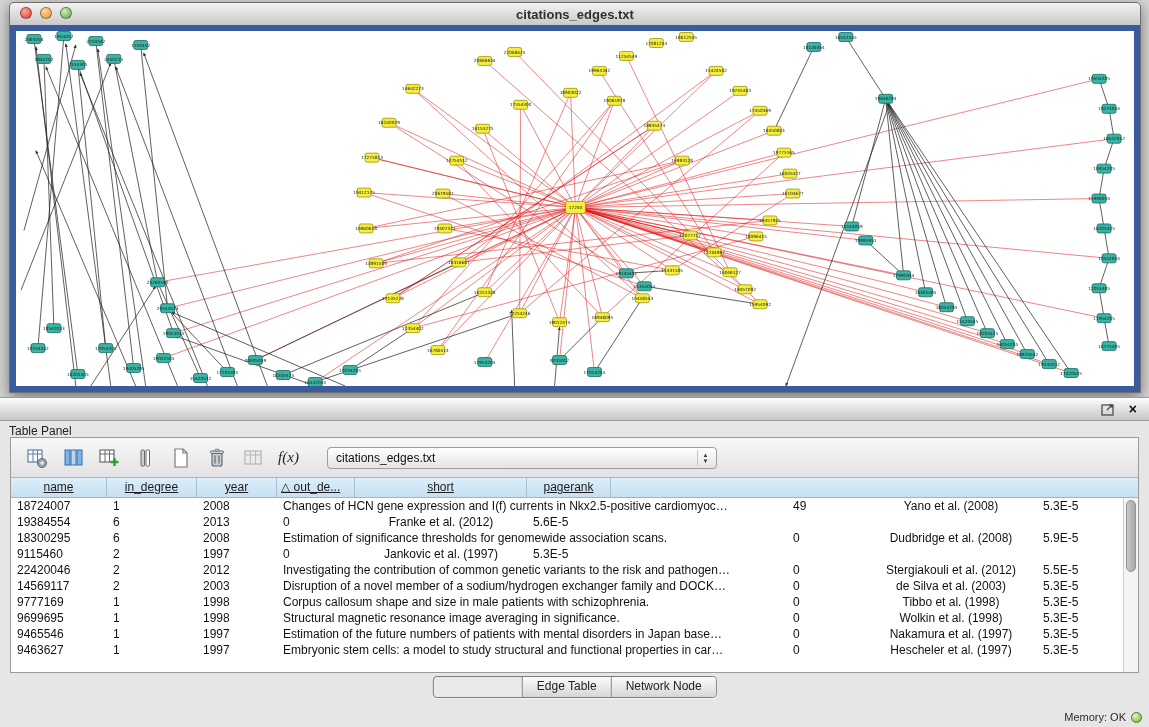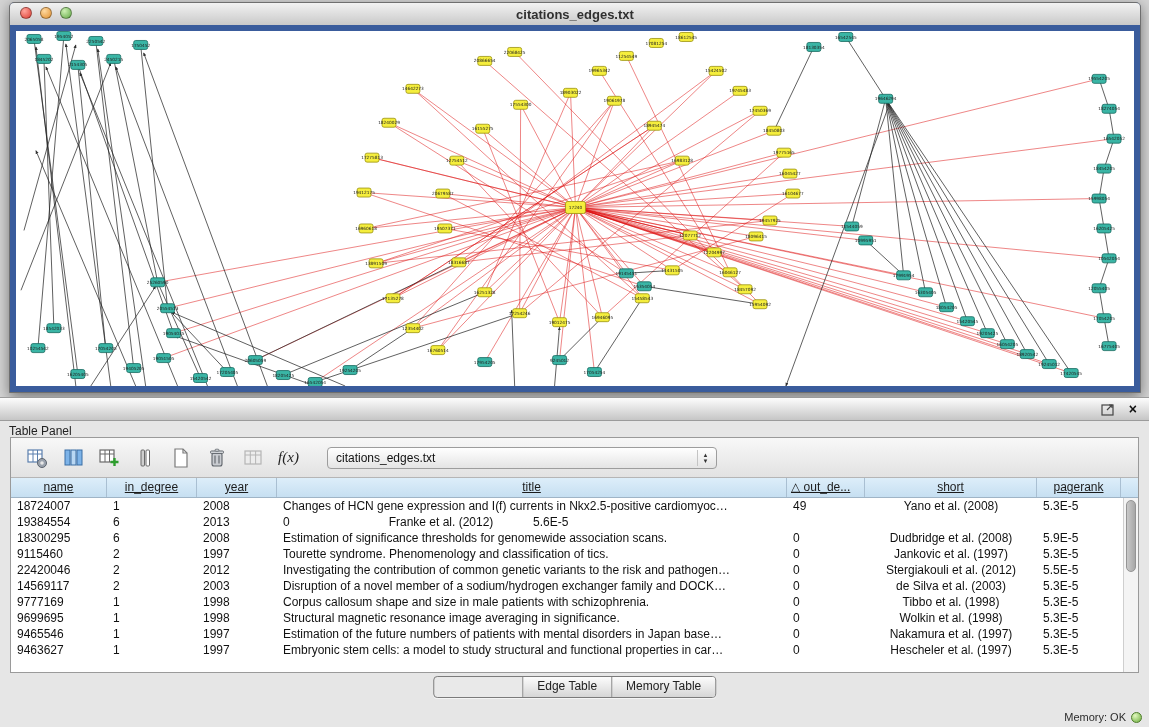--- a/index.html
+++ b/index.html
@@ -751,21 +751,20 @@
         <span>▲</span>
         <span>▼</span>
       </div>
     </div>
   </div>
 
   <div class="thead">
       <div class="hcell c0">name</div>
       <div class="hcell c1">in_degree</div>
       <div class="hcell c2">year</div>
-      <div class="hcell c3">title</div>
       <div class="hcell c4">△ out_de...</div>
       <div class="hcell c5">short</div>
       <div class="hcell c6">pagerank</div>
     </div>
   <div class="tbody">
       <div class="trow">
         <div class="cell c0">18724007</div>
         <div class="cell c1">1</div>
         <div class="cell c2">2008</div>
         <div class="cell c3">Changes of HCN gene expression and I(f) currents in Nkx2.5-positive cardiomyoc…</div>
@@ -787,21 +786,20 @@
         <div class="cell c2">2008</div>
         <div class="cell c3">Estimation of significance thresholds for genomewide association scans.</div>
         <div class="cell c4">0</div>
         <div class="cell c5">Dudbridge et al. (2008)</div>
         <div class="cell c6">5.9E-5</div>
       </div>
       <div class="trow">
         <div class="cell c0">9115460</div>
         <div class="cell c1">2</div>
         <div class="cell c2">1997</div>
-        <div class="cell c3">Tourette syndrome. Phenomenology and classification of tics.</div>
         <div class="cell c4">0</div>
         <div class="cell c5">Jankovic et al. (1997)</div>
         <div class="cell c6">5.3E-5</div>
       </div>
       <div class="trow">
         <div class="cell c0">22420046</div>
         <div class="cell c1">2</div>
         <div class="cell c2">2012</div>
         <div class="cell c3">Investigating the contribution of common genetic variants to the risk and pathogen…</div>
         <div class="cell c4">0</div>
@@ -855,19 +853,19 @@
       </div>
     </div>
   <div class="vscroll">
     <div class="vthumb"></div>
   </div>
 </div>
 
 <div class="tabs">
     <div class="tab sel">Node Table</div>
     <div class="tab">Edge Table</div>
-    <div class="tab">Memory Table</div>
+    <div class="tab">Network Node</div>
   </div>
 
 <div class="statusbar">
   <span>Memory: OK</span>
   <div class="memdot"></div>
 </div>
 
 </body></html>

